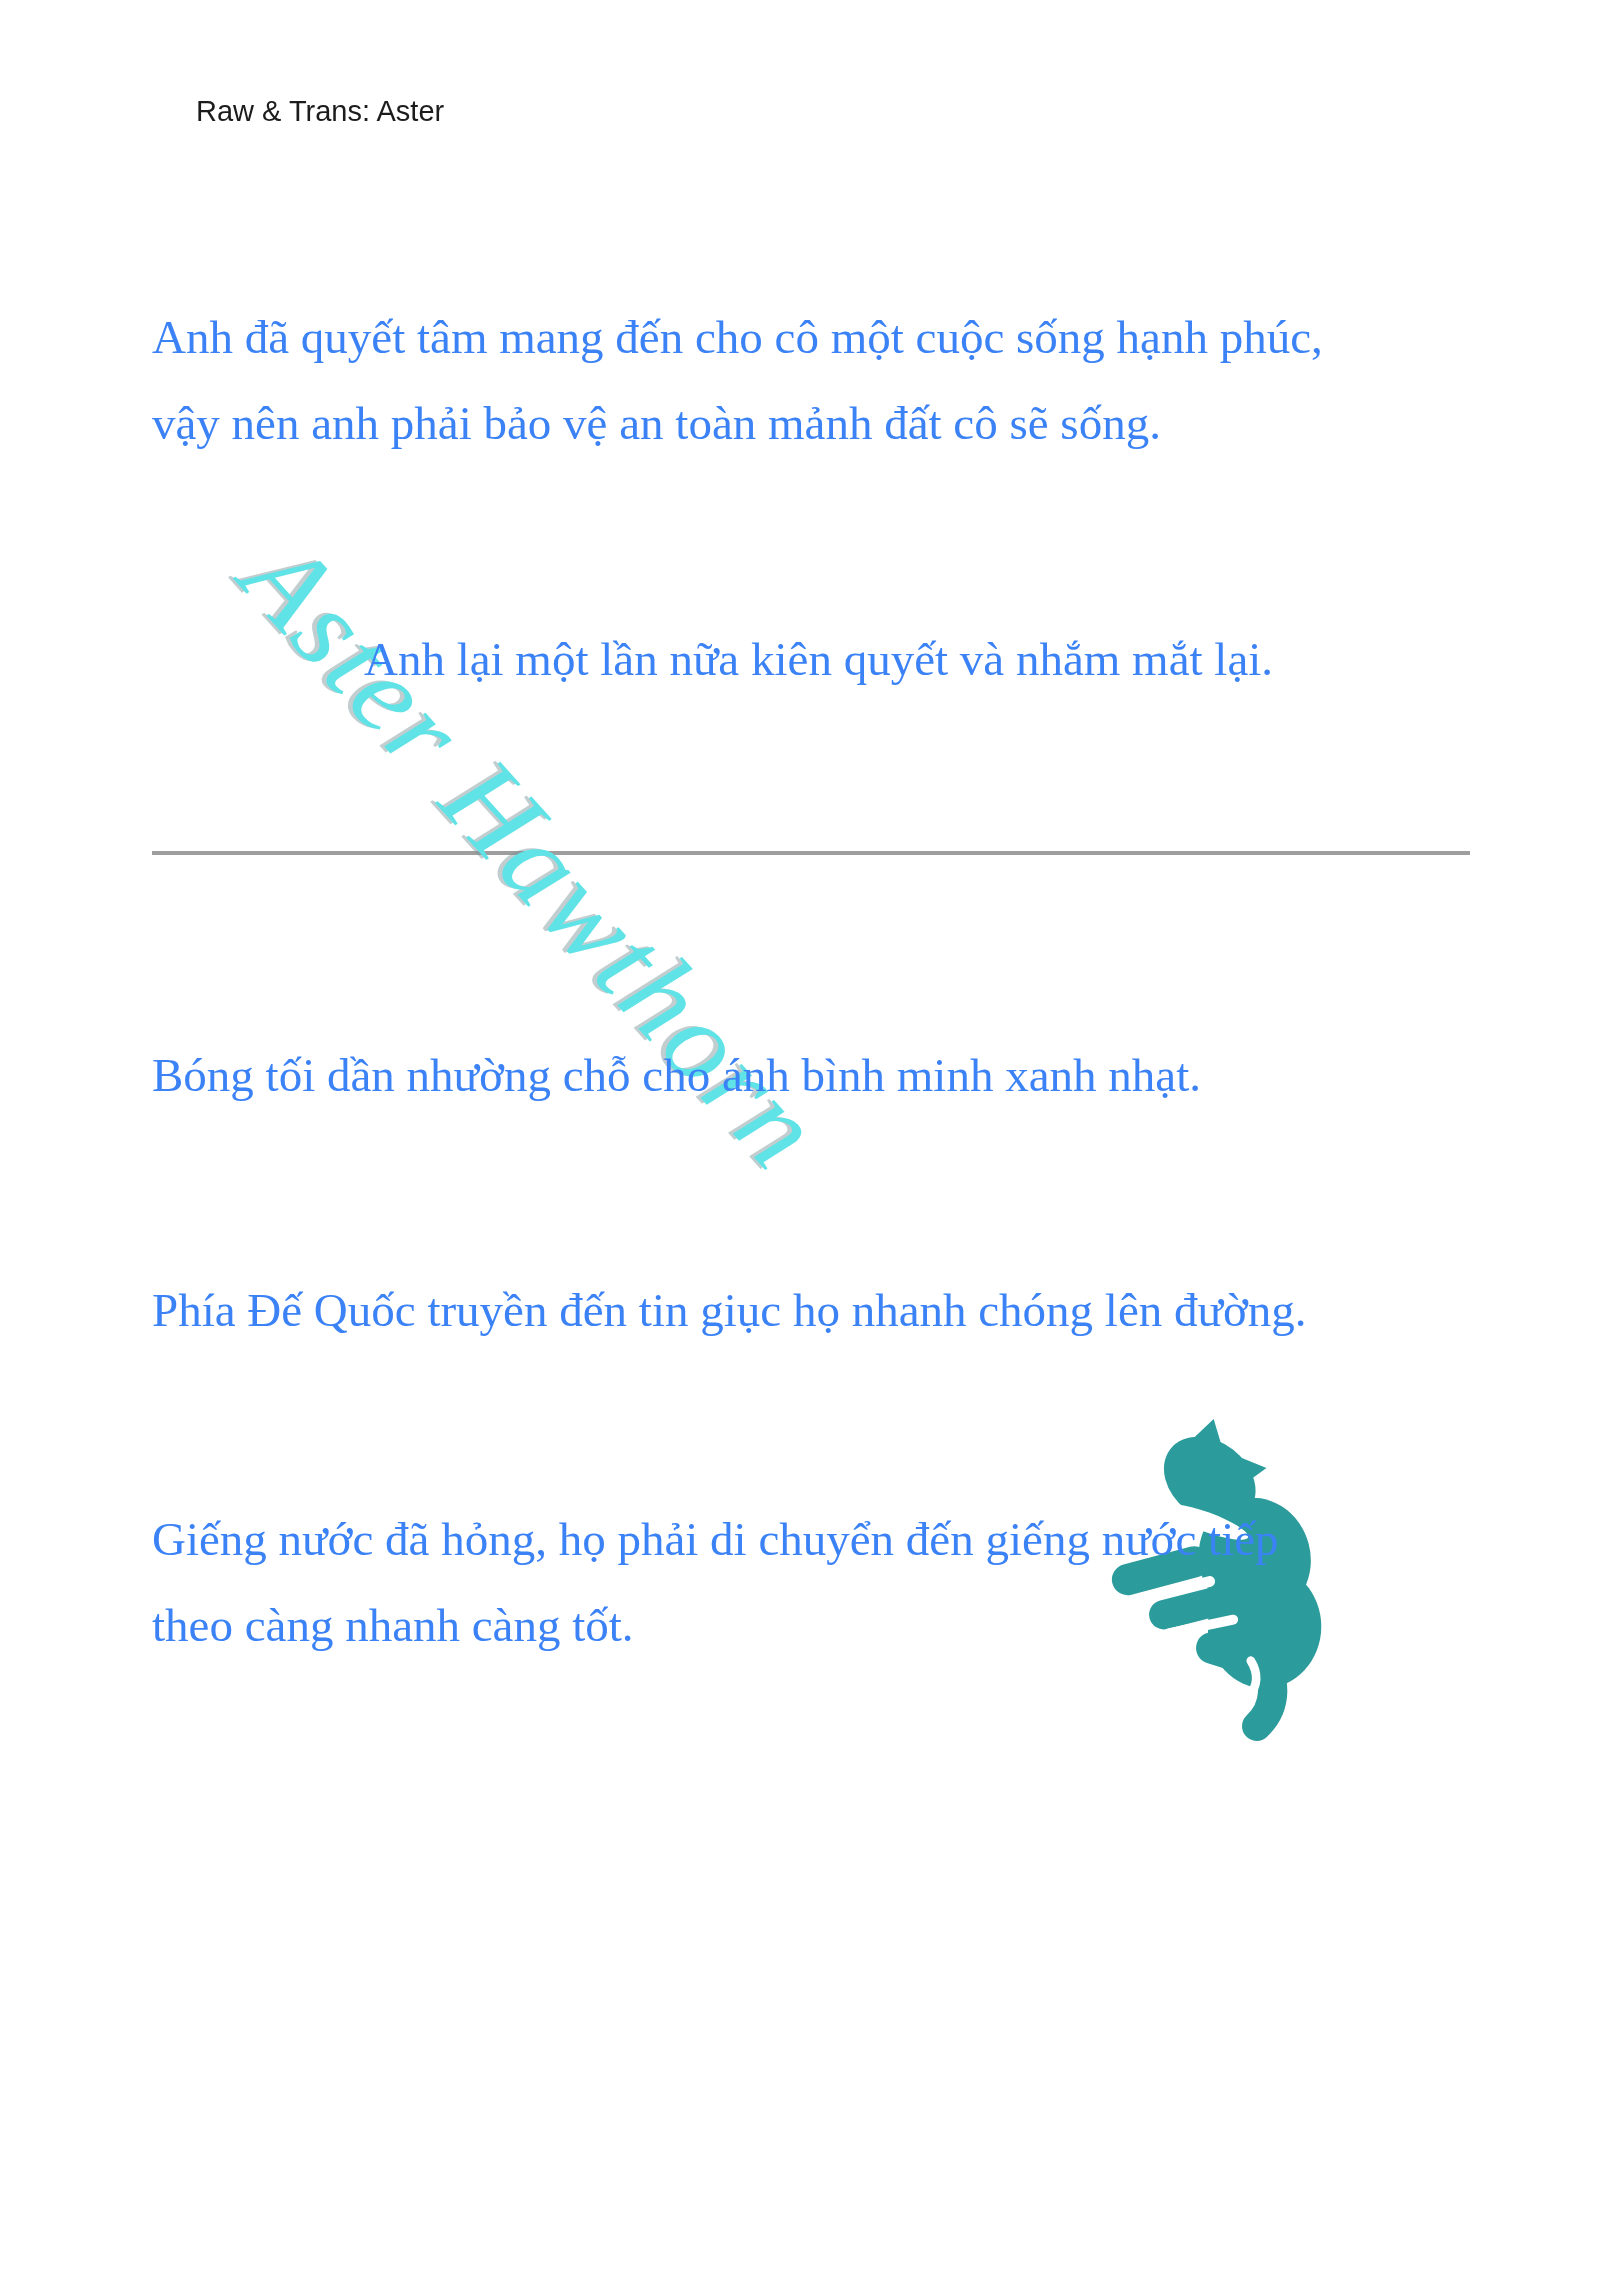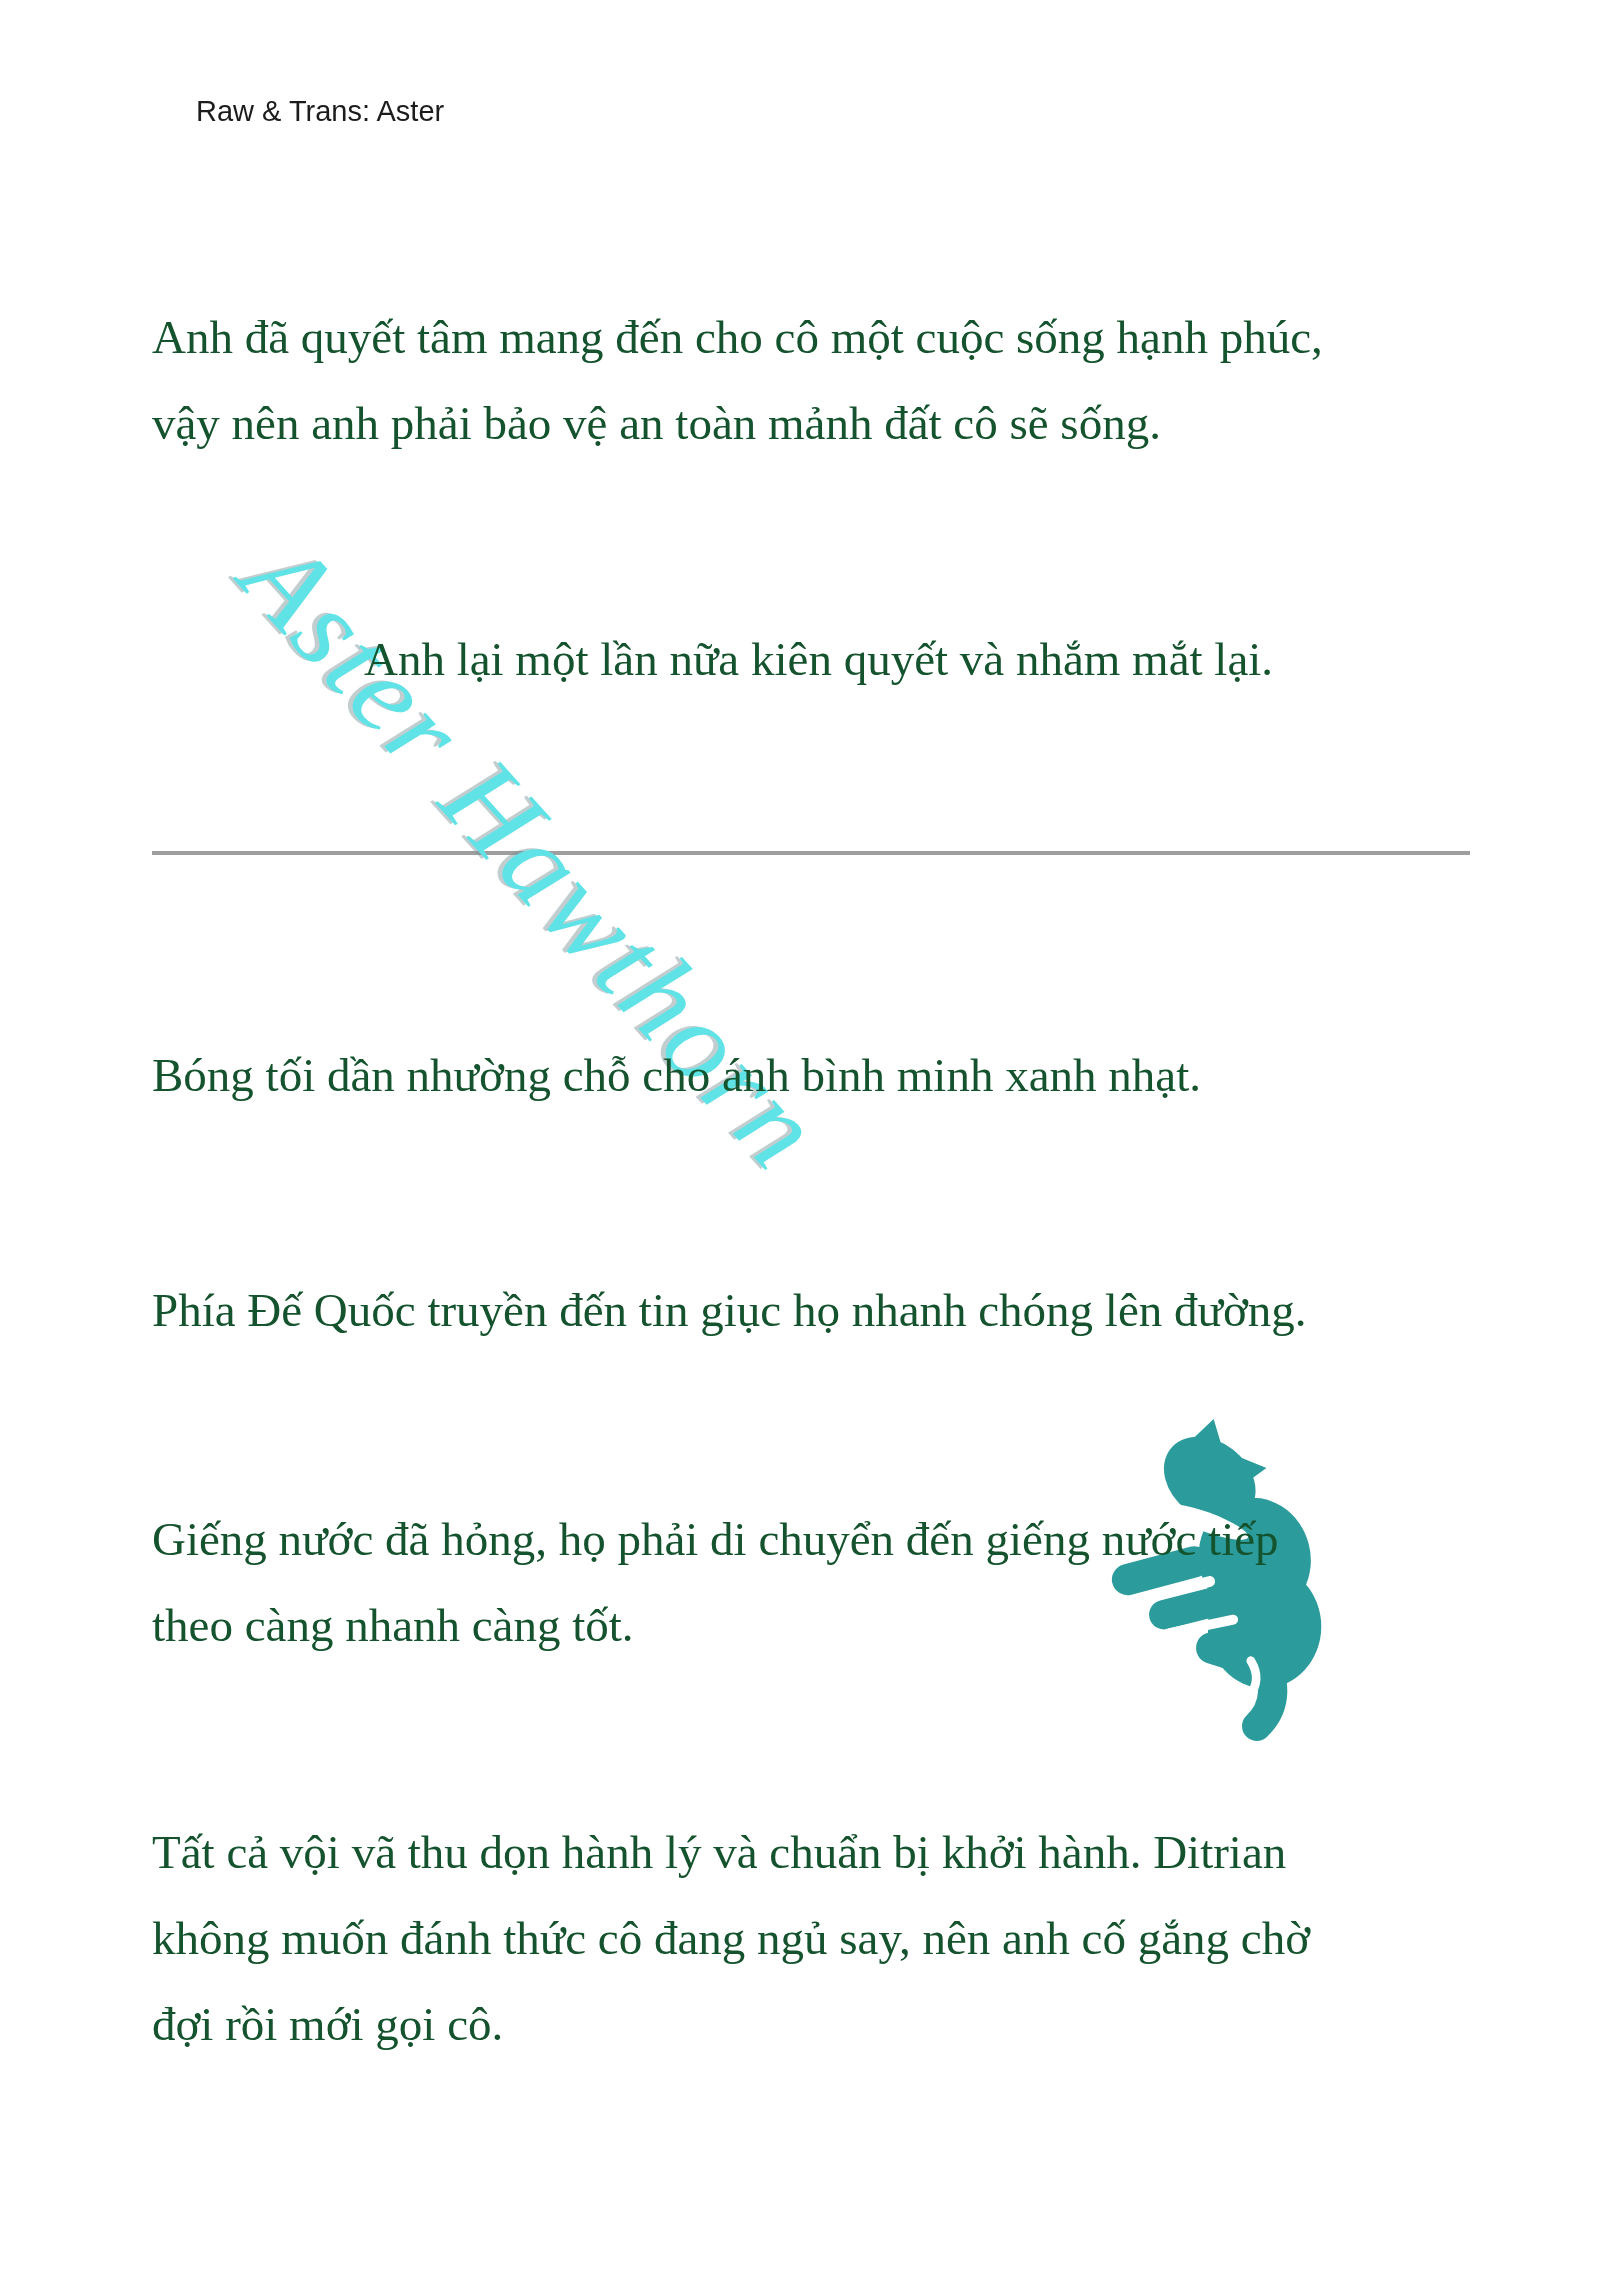--- a/index.html
+++ b/index.html
@@ -30,21 +30,21 @@
     z-index:2;
   }
   .divider{
     position:absolute;left:152px;top:851px;
     width:1318px;height:3.9px;
     background:#9e9e9e;
     z-index:1;
   }
   .para{
     position:absolute;left:152px;width:1333px;
-    font-size:47px;line-height:86px;color:#14532d;
+    font-size:47px;line-height:86px;color:#3b82f6;
     white-space:pre-line;
     z-index:4;
   }
   .p1{top:294px;}
   .p2{top:616px;text-align:center;}
   .p3{top:1032px;}
   .p4{top:1267px;}
   .p5{top:1496px;}
   .p6{top:1809px;}
   .cat{
@@ -64,23 +64,20 @@
 
   <div class="divider"></div>
 
   <div class="para p1">Anh đã quyết tâm mang đến cho cô một cuộc sống hạnh phúc,
 vậy nên anh phải bảo vệ an toàn mảnh đất cô sẽ sống.</div>
   <div class="para p2">Anh lại một lần nữa kiên quyết và nhắm mắt lại.</div>
   <div class="para p3">Bóng tối dần nhường chỗ cho ánh bình minh xanh nhạt.</div>
   <div class="para p4">Phía Đế Quốc truyền đến tin giục họ nhanh chóng lên đường.</div>
   <div class="para p5">Giếng nước đã hỏng, họ phải di chuyển đến giếng nước tiếp
 theo càng nhanh càng tốt.</div>
-  <div class="para p6">Tất cả vội vã thu dọn hành lý và chuẩn bị khởi hành. Ditrian
-không muốn đánh thức cô đang ngủ say, nên anh cố gắng chờ
-đợi rồi mới gọi cô.</div>
 
   <svg class="cat" viewBox="0 0 230 345" xmlns="http://www.w3.org/2000/svg">
     <g fill="#2b9b9b" stroke="none">
 
       <polygon points="68,46 108,8 120,48"></polygon>
       <polygon points="118,40 162,58 126,84"></polygon>
 
       <ellipse cx="104" cy="70" rx="51" ry="39" transform="rotate(38 104 70)"></ellipse>
 
       <ellipse cx="150" cy="150" rx="57" ry="62" transform="rotate(-15 150 150)"></ellipse>

